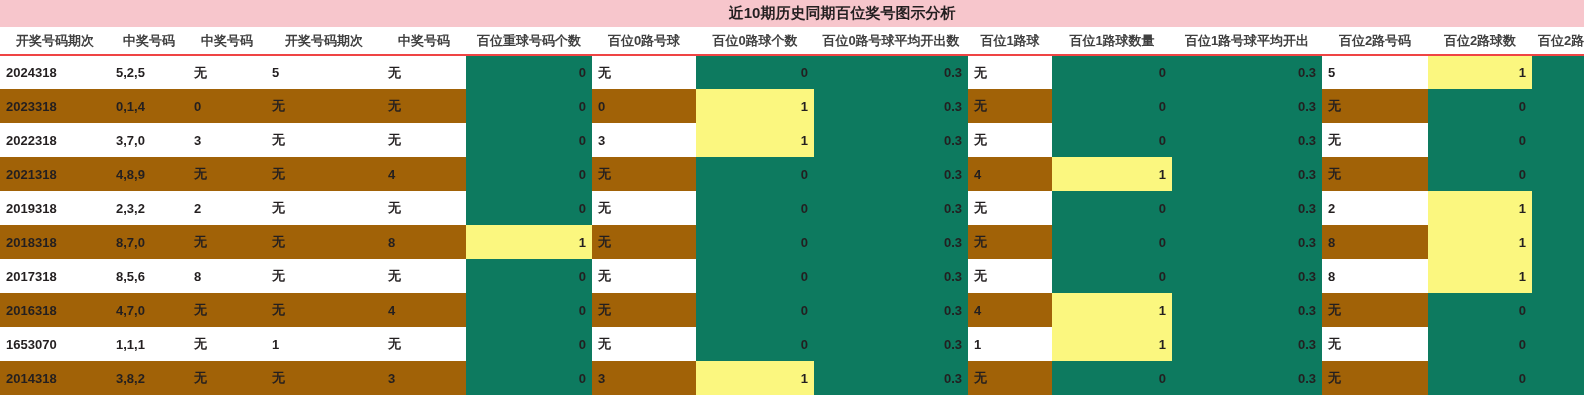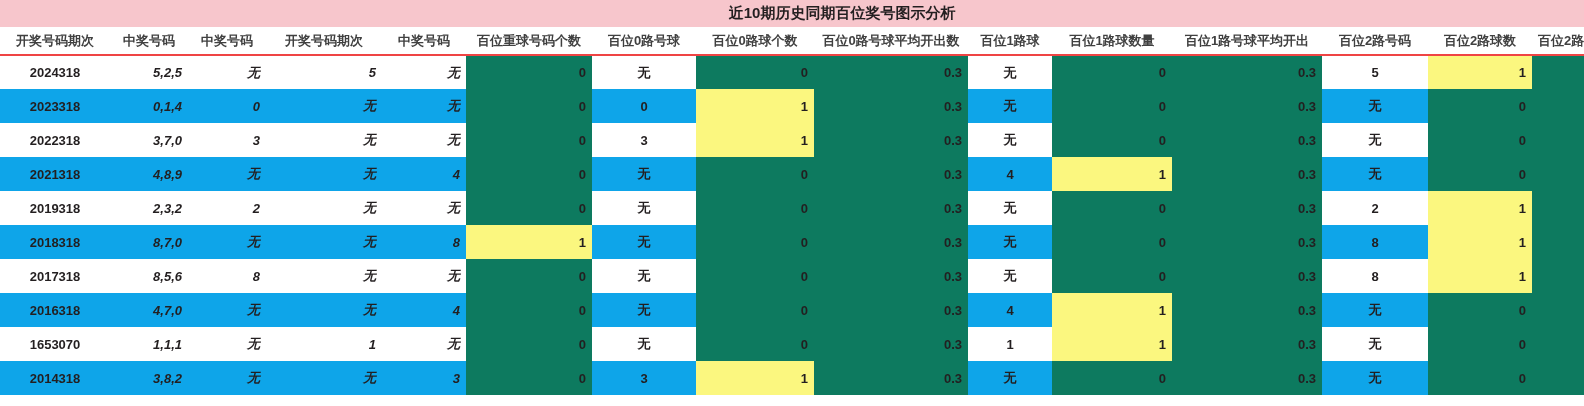--- a/index.html
+++ b/index.html
@@ -45,23 +45,23 @@
     font-weight: bold;
     border-bottom: 2px solid #ef4444;
   }
   tr.data-row td {
     height: 34px;
     font-size: 13px;
     font-weight: bold;
     color: #231f20;
   }
   tr.data-row.odd td.plain { background: #ffffff; }
-  tr.data-row.even td.plain { background: #0ea5e9; }
-  td.num { text-align: center; }
-  td.ctr { text-align: right; font-style: italic; }
+  tr.data-row.even td.plain { background: #a16207; }
+  td.num { text-align: left; }
+  td.ctr { text-align: left; }
   td.green { background: #0d7a5f; color: #ffffff; text-align: right; }
   td.yellow { background: #fbf77f; color: #231f20; text-align: right; }
 </style>
 </head>
 <body>
 
 <div id="page">
   <table class="grid">
     <colgroup>
       <col style="width:110px">

